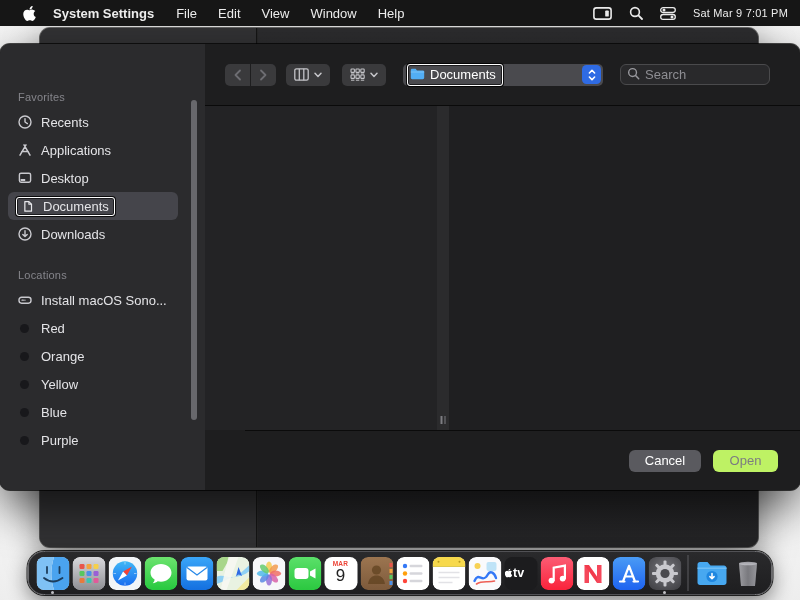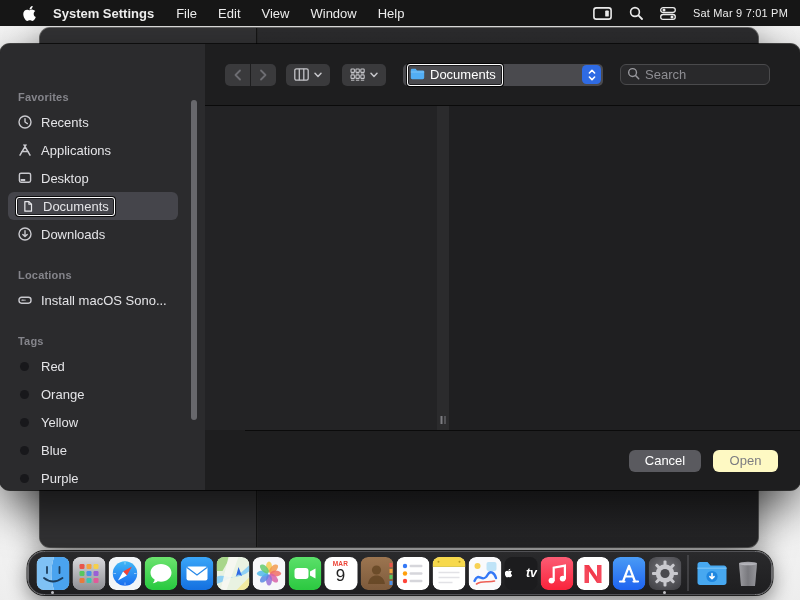--- a/index.html
+++ b/index.html
@@ -29,21 +29,21 @@
     background:linear-gradient(#2c2c2e, #242426); }
 
   
   .sheet { position:absolute; left:0; top:44px; width:800px; height:446px; border-radius:10px;
     background:#1e1e1f; box-shadow:0 18px 44px rgba(0,0,0,.6), 0 0 0 1px rgba(0,0,0,.7); z-index:10; overflow:hidden; }
 
   
   .sb { position:absolute; left:0; top:0; bottom:0; width:205px; background:#2b2b2d; }
   .sb-inner { padding-top:42px; }
   .sb-h { height:22px; display:flex; align-items:center; padding-left:18px;
-    color:#85858b; font-size:11px; font-weight:700; letter-spacing:.2px; }
+    color:#85858b; font-size:11px; font-weight:400; letter-spacing:.2px; }
   .sb-h.gap { margin-top:16px; }
   .sb-row { height:28px; display:flex; align-items:center; padding-left:16px; gap:8px;
     color:#e4e4e7; font-size:13px; white-space:nowrap; }
   .sb-row .ic { width:17px; display:flex; justify-content:center; flex:none; }
   .sb-row.selected { background:#45454b; border-radius:6px; margin:0 27px 0 8px; padding-left:8px; }
   .ring { display:inline-flex; align-items:center; gap:7px; border:1.5px solid #ffffff; border-radius:3px;
     padding:1px 5px 1px 2px; box-shadow:0 0 0 1px rgba(0,0,0,.85), inset 0 0 0 1px rgba(0,0,0,.6); }
   .tagdot { width:9px; height:9px; border-radius:50%; background:#18181b; }
   .sb-scroll { position:absolute; right:8px; top:56px; width:6px; height:320px; border-radius:3px;
     background:rgba(155,155,160,.55); }
@@ -75,38 +75,38 @@
   .colsep .handle { position:absolute; bottom:6px; left:50%; transform:translateX(-50%);
     display:flex; gap:2px; }
   .colsep .handle i { display:block; width:1.5px; height:8px; background:#7d7d82; }
   .col2 { flex:1; background:#1f1f21; }
 
   .footer { height:60px; flex:none; border-top:1px solid #0b0b0b; display:flex; align-items:center;
     justify-content:flex-end; gap:12px; padding-right:22px; background:#1e1e1f;margin-left:40px; }
   .btn { height:22px; border-radius:6px; font-size:13px; display:flex; align-items:center; justify-content:center;
     font-family:"Liberation Sans", sans-serif; border:none; }
   .btn.cancel { width:72px; background:#5a5a5f; color:#ffffff; }
-  .btn.open { width:65px; background:#fef9c3; color:#7c7c81; }
+  .btn.open { width:65px; background:#bef264; color:#7c7c81; }
 
   
   .dock { position:absolute; left:50%; transform:translateX(-50%); bottom:5px; height:44px; z-index:60;
     background:linear-gradient(#2a2a2c, #1e1e20); border:1px solid #515155; border-radius:17px;
     box-shadow:0 0 0 1px rgba(0,0,0,.8), 0 8px 20px rgba(0,0,0,.45);
     display:flex; align-items:center; padding:0 6px; }
   .dock-item { position:relative; width:36px; height:44px; display:flex; align-items:center; justify-content:center; }
   .appicon { width:33px; height:33px; border-radius:7.5px; overflow:hidden; position:relative; flex:none; }
   .rundot { position:absolute; bottom:1px; left:50%; transform:translateX(-50%);
     width:3px; height:3px; border-radius:50%; background:#c0c0c4; }
   .dock-sep { width:1px; height:36px; background:#5c5c60; margin:0 5px; }
   
   .cal { background:#ffffff; display:flex; flex-direction:column; align-items:center; }
   .cal .mo { color:#ec4437; font-size:6.5px; font-weight:700; letter-spacing:.3px; margin-top:3px; }
   .cal .day { color:#222; font-size:17px; line-height:18px; }
   
-  .tvic { background:#1c1c1e; display:flex; align-items:center; justify-content:space-between;font-style:italic; }
+  .tvic { background:#1c1c1e; display:flex; align-items:center; justify-content:flex-start; }
   .tvic .tvtxt { color:#fff; font-size:12.5px; font-weight:700; letter-spacing:0; }
 </style>
 </head>
 <body>
 
 <div class="screen">
   <div class="desktop"></div>
 
   <div class="bgwin">
     <div class="bg-side"></div>
@@ -212,21 +212,20 @@
         <div class="sb-row">
           <span class="ic">
               <svg width="16" height="16" viewBox="0 0 16 16">
                 <rect x="2" y="5.2" width="12" height="6" rx="2.6" fill="none" stroke="#c9c9ce" stroke-width="1.4"></rect>
                 <line x1="5" y1="8.2" x2="8" y2="8.2" stroke="#c9c9ce" stroke-width="1.2" stroke-linecap="round" stroke-dasharray="1.4 1.4"></line>
               </svg>
             </span>
           <span>Install macOS Sono...</span>
         </div>
 
-        <div class="sb-h gap">Tags</div>
 
         <div class="sb-row">
           <span class="ic">
               <span class="tagdot"></span>
             </span>
           <span>Red</span>
         </div>
         <div class="sb-row">
           <span class="ic">
               <span class="tagdot"></span>

